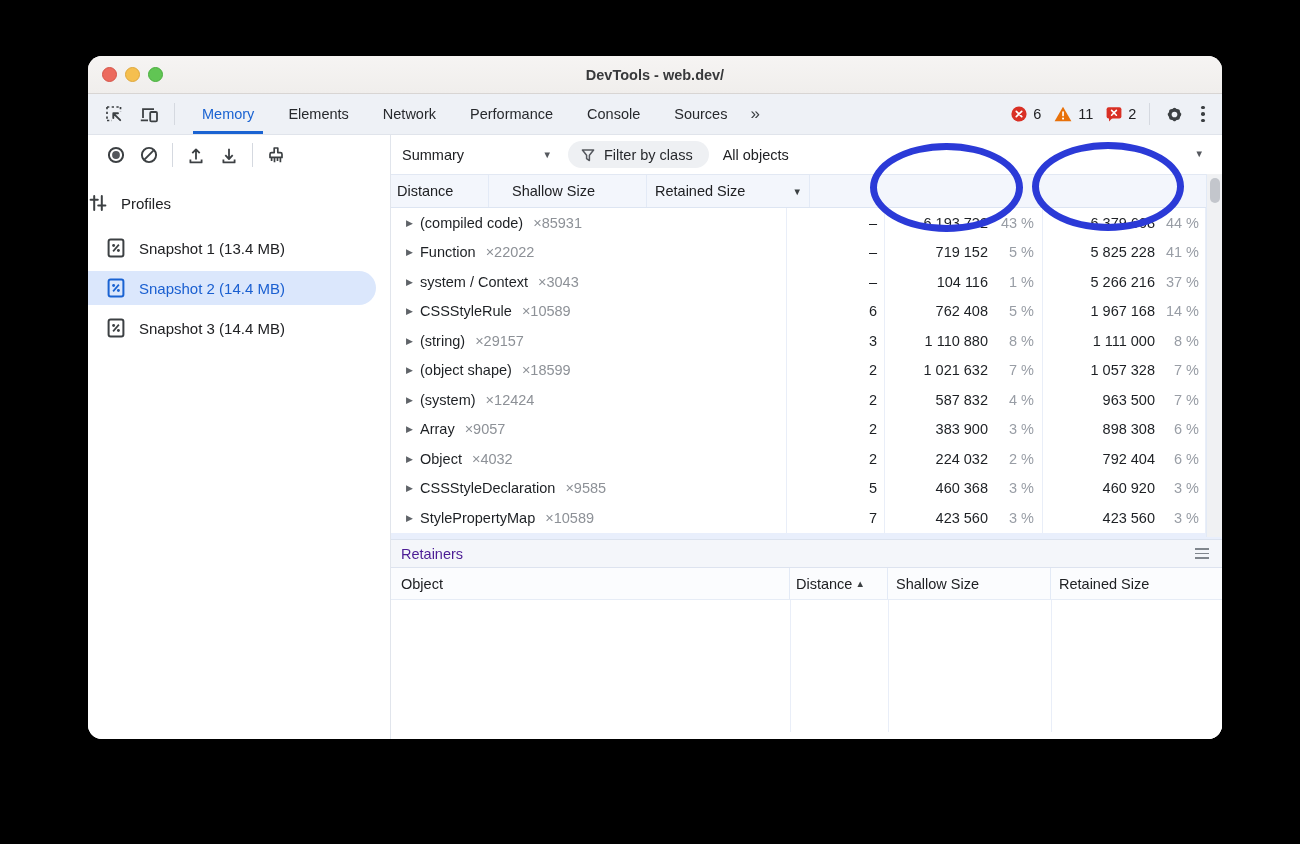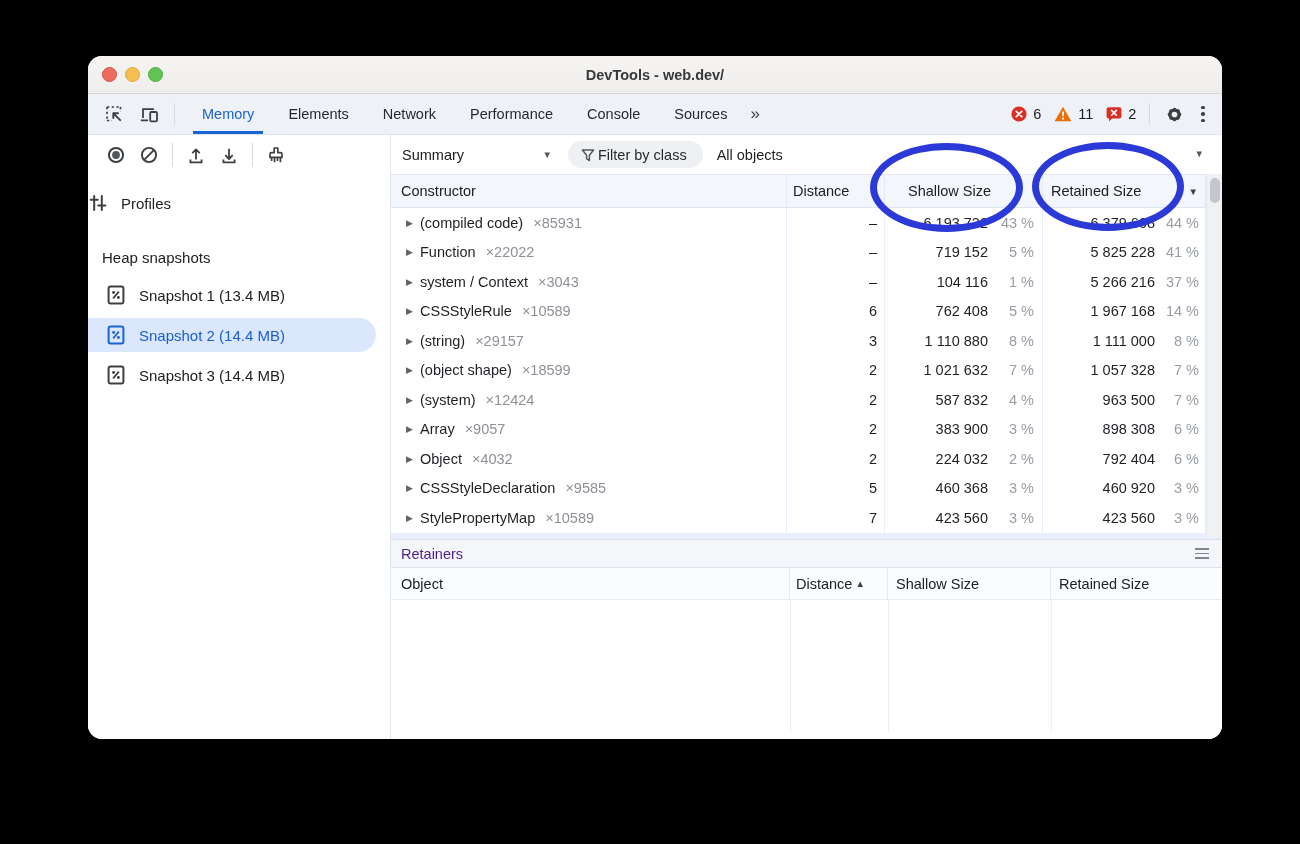--- a/index.html
+++ b/index.html
@@ -54,21 +54,21 @@
   .side-head{font-size:15px;color:#202124;padding-left:14px;margin-top:30px;}
   .snap{height:34px;display:flex;align-items:center;padding-left:18px;gap:13px;font-size:15px;color:#202124;margin-top:6px;margin-right:14px;border-radius:0 17px 17px 0;}
   .snap .s-icon{color:#3c4043;}
   .snap.selected{background:#dbe7fc;color:#1a5fd0;}
   .snap.selected .s-icon{color:#1a63d2;}
   .main{flex:1;display:flex;flex-direction:column;min-width:0;position:relative;background:#fff;}
   
   .heap-toolbar{height:39px;flex:0 0 39px;display:flex;align-items:center;font-size:14.5px;color:#202124;position:relative;}
   .summary-select{display:inline-flex;align-items:center;justify-content:space-between;width:150px;margin-left:11px;}
   .dd-arrow{font-size:9.5px;color:#55585e;}
-  .filter-pill{display:flex;align-items:center;gap:2px;background:#eef0f3;border-radius:14px;height:27px;padding:0 16px 0 12px;margin-left:16px;color:#27292d;}
+  .filter-pill{display:flex;align-items:center;gap:8px;background:#eef0f3;border-radius:14px;height:27px;padding:0 16px 0 12px;margin-left:16px;color:#27292d;}
   .objects-select{margin-left:14px;}
   .toolbar-right-arrow{position:absolute;right:18px;top:13px;}
   
   .grid-header{height:32px;flex:0 0 32px;background:#f3f6fc;border-top:1px solid #e2e8f3;border-bottom:1px solid #dde5f2;display:flex;font-size:14.5px;color:#202124;align-items:center;}
   .gh-cell{height:100%;display:flex;align-items:center;box-sizing:border-box;border-right:1px solid #e3eaf6;}
   .w-ctor{width:396px;}
   .w-dist{width:98px;}
   .w-shal{width:158px;}
   .w-ret{width:163px;}
   .gutter{flex:1;}
@@ -250,21 +250,20 @@
       <div class="side-item">
         <span class="s-icon">
           <svg width="20" height="20" viewBox="0 0 20 20" fill="none" stroke="currentColor" stroke-width="2" stroke-linecap="round">
             <path d="M6.2 3 V17 M2.6 6.8 H9.8"></path>
             <path d="M13.8 3 V17 M10.2 12.6 H17.4"></path>
           </svg>
         </span>
         <span>Profiles</span>
       </div>
 
-      <div class="side-head">Heap snapshots</div>
 
       <div class="snap" style="margin-top:12px;">
         <span class="s-icon">
           <svg width="18" height="20" viewBox="0 0 18 20" fill="none" stroke="currentColor">
             <rect x="1.6" y="1.6" width="14.8" height="16.8" rx="2" stroke-width="2"></rect>
             <path d="M11.9 6.6 L6.1 13.4" stroke-width="1.7"></path>
             <circle cx="6.6" cy="7.5" r="1.45" fill="currentColor" stroke="none"></circle>
             <circle cx="11.4" cy="12.5" r="1.45" fill="currentColor" stroke="none"></circle>
           </svg>
         </span>
@@ -311,23 +310,20 @@
           </span>
           <span>Filter by class</span>
         </div>
         <div class="objects-select">
           <span>All objects</span>
         </div>
         <span class="dd-arrow toolbar-right-arrow">▼</span>
       </div>
 
       <div class="grid-header">
-        <div class="gh-cell w-ctor gh-ctor">
-            <span>Constructor</span>
-          </div>
         <div class="gh-cell w-dist gh-dist">
             <span>Distance</span>
           </div>
         <div class="gh-cell w-shal gh-shal">
             <span>Shallow Size</span>
           </div>
         <div class="gh-cell w-ret gh-ret">
           <span>Retained Size</span>
           <span class="sort-arrow">▼</span>
         </div>

